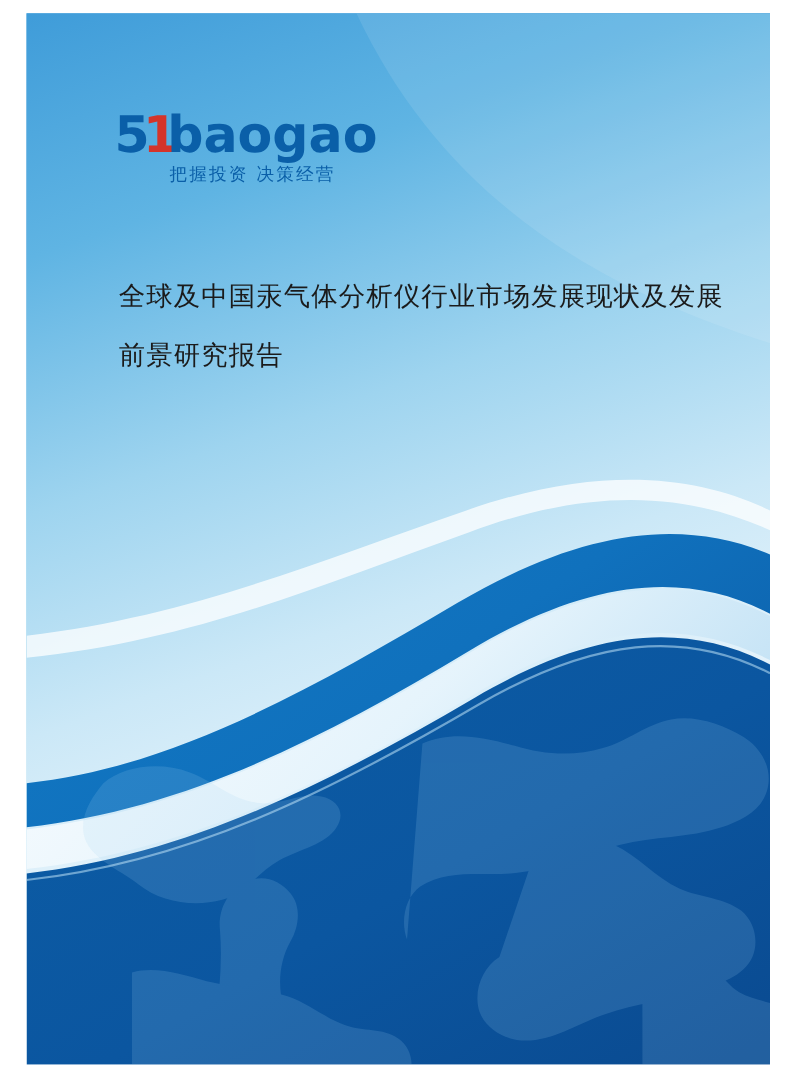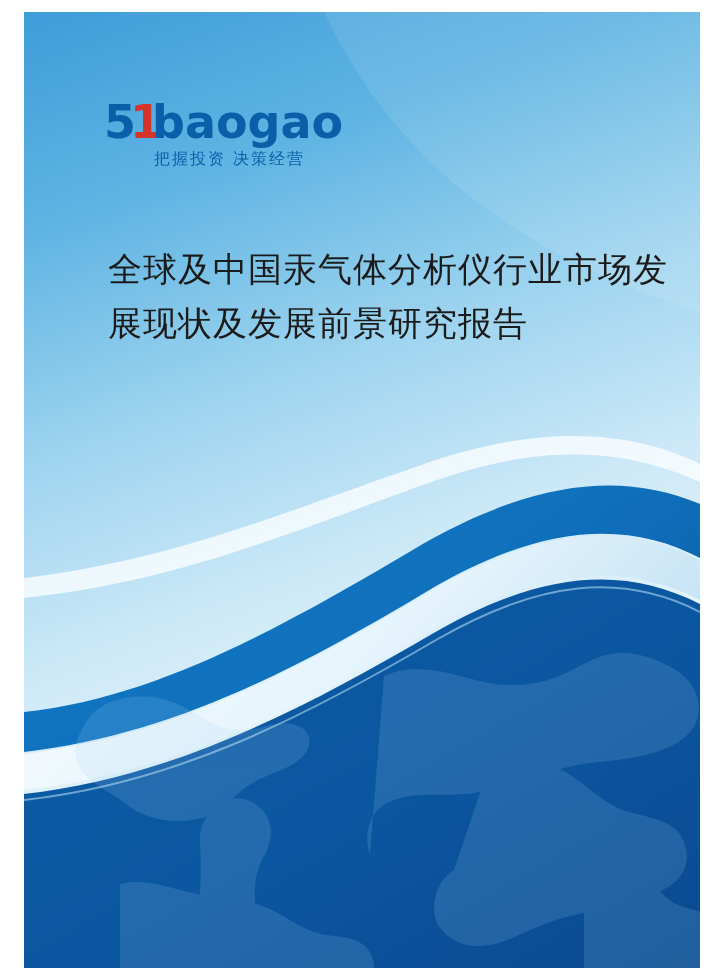--- a/index.html
+++ b/index.html
@@ -42,21 +42,21 @@
     width: 260px;
     height: 90px;
   }
   .logo-svg { display: block; }
   .title {
     position: absolute;
     left: 84px;
     top: 230px;
     width: 570px;
     color: #1b1b1b;
-    font-size: 34px;
+    font-size: 24px;
     line-height: 54px;
     letter-spacing: 1px;
     font-family: "DejaVu Sans", "Liberation Sans", sans-serif;
     font-weight: normal;
     white-space: pre-wrap;
   }
 </style>
 </head>
 <body>
 

